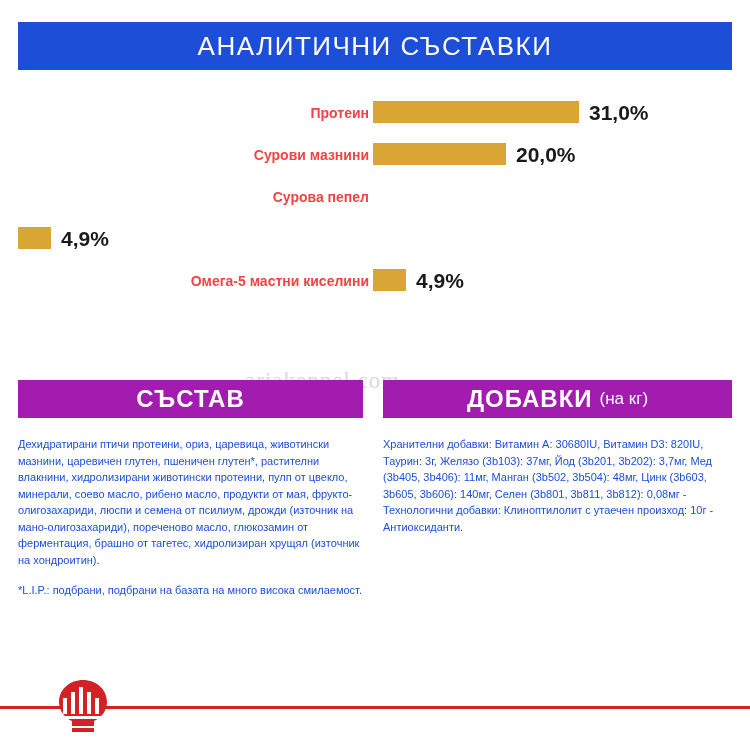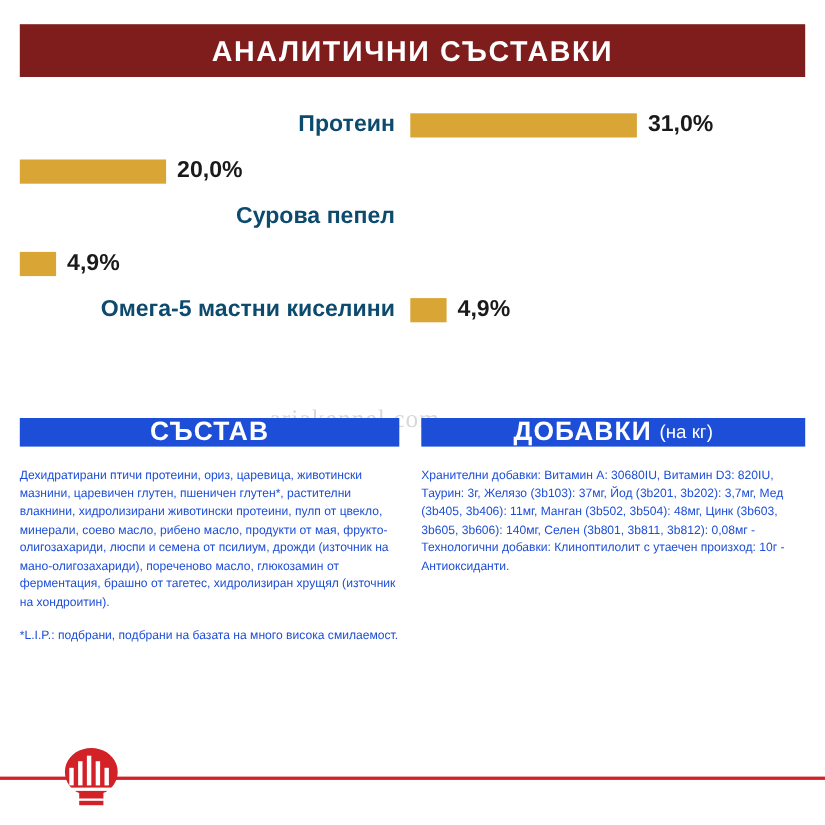--- a/index.html
+++ b/index.html
@@ -26,53 +26,53 @@
     font-family: "Liberation Serif", serif;
     z-index: 0;
     white-space: nowrap;
   }
 
   
   .analytic-header {
     position: absolute;
     left: 18px; top: 22px;
     width: 714px; height: 48px;
-    background: #7f1d1d;
+    background: #1d4ed8;
     color: #ffffff;
     display: flex;
     align-items: center;
     justify-content: center;
     font-size: 26px;
-    font-weight: bold;
+    font-weight: normal;
     letter-spacing: 1.5px;
   }
 
   .chart {
     position: absolute;
     left: 18px; top: 96px;
     width: 714px;
   }
   .chart-row {
     display: flex;
     align-items: center;
     height: 34px;
     margin-bottom: 8px;
   }
   .chart-label {
     width: 355px;
     text-align: right;
-    padding-right: 14px;
-    font-size: 21px;
+    padding-right: 4px;
+    font-size: 14px;
     font-weight: bold;
-    color: #0c4a6e;
+    color: #ef4444;
     white-space: nowrap;
   }
   .chart-barwrap {
     display: flex;
-    align-items: flex-end;
+    align-items: flex-start;
   }
   .chart-bar {
     height: 22px;
     background: #d9a636;
   }
   .chart-value {
     font-size: 21px;
     font-weight: bold;
     color: #1a1a1a;
     margin-left: 10px;
@@ -81,22 +81,22 @@
 
   
   .col {
     position: absolute;
     top: 380px;
   }
   .col-left { left: 18px; width: 345px; }
   .col-right { left: 383px; width: 349px; }
 
   .col-header {
-    height: 26px;
-    background: #1d4ed8;
+    height: 38px;
+    background: #a21caf;
     color: #ffffff;
     display: flex;
     align-items: center;
     justify-content: center;
     font-size: 24px;
     font-weight: bold;
     letter-spacing: 1px;
   }
   .col-header .small {
     font-size: 17px;
@@ -136,20 +136,21 @@
 
   <div class="chart">
     <div class="chart-row">
       <div class="chart-label">Протеин</div>
       <div class="chart-barwrap">
         <div class="chart-bar" style="width:206px"></div>
         <div class="chart-value">31,0%</div>
       </div>
     </div>
     <div class="chart-row">
+      <div class="chart-label">Сурови мазнини</div>
       <div class="chart-barwrap">
         <div class="chart-bar" style="width:133px"></div>
         <div class="chart-value">20,0%</div>
       </div>
     </div>
     <div class="chart-row">
       <div class="chart-label">Сурова пепел</div>
     </div>
     <div class="chart-row">
       <div class="chart-barwrap">

